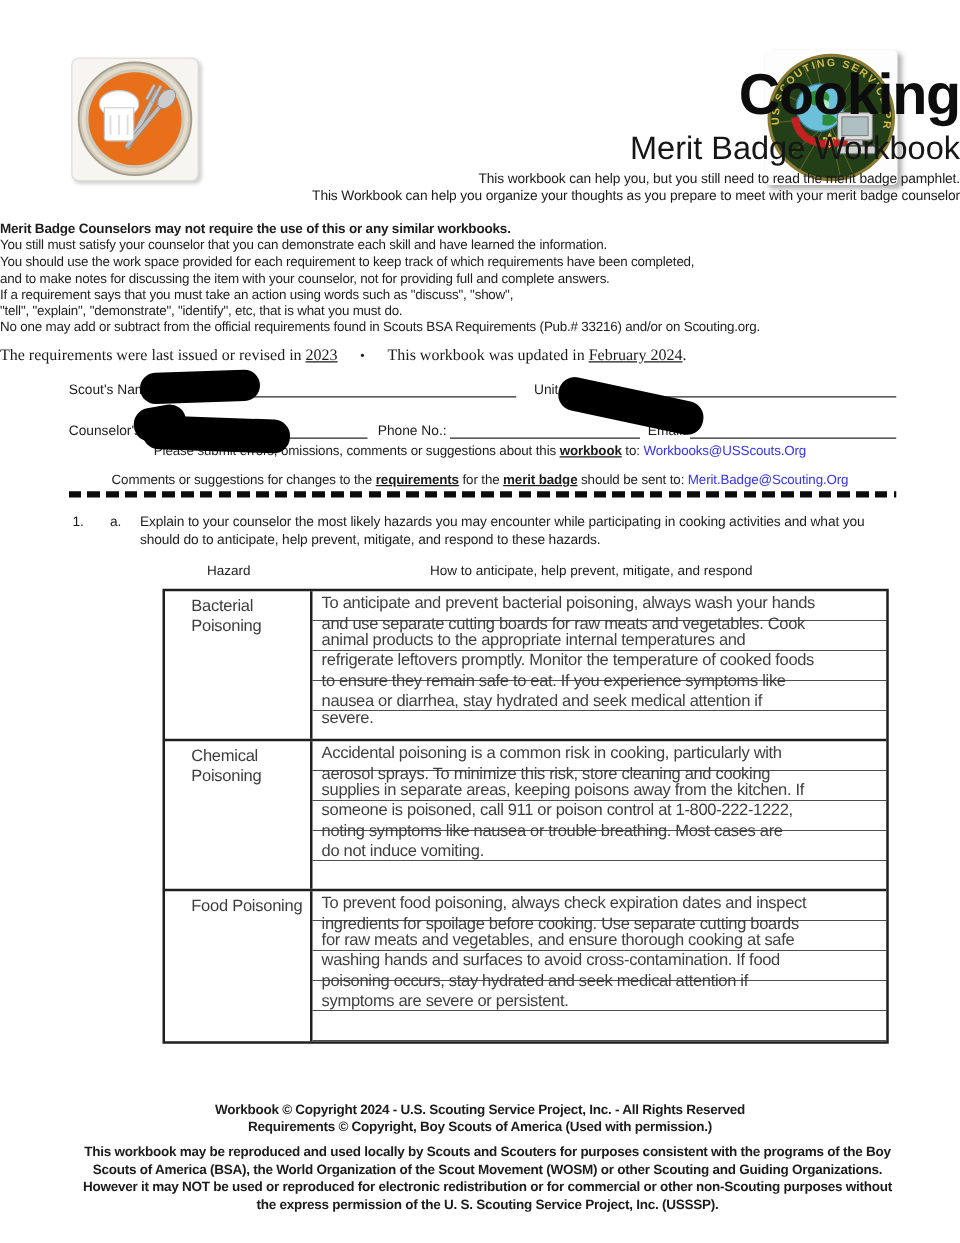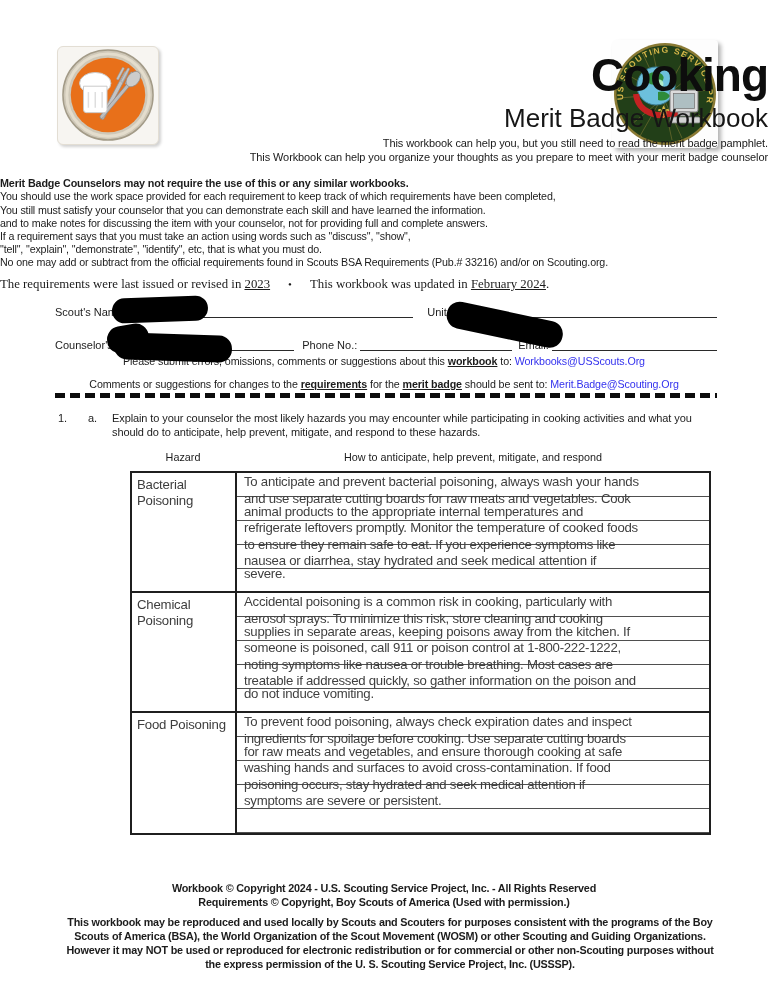--- a/index.html
+++ b/index.html
@@ -52,21 +52,21 @@
   .req .txt { width:612px; }
 
   
   .tbl-heads { position:absolute; left:130px; top:451px; width:580px; display:flex;
                font-size:10.8px; }
   .tbl-heads .h1 { width:106px; text-align:center; }
   .tbl-heads .h2 { width:474px; text-align:center; }
 
   .hazard-table { position:absolute; left:130px; top:471px; width:581px;
                   border:2px solid #1f1f1f; }
-  .h-row { display:flex; border-bottom:2px solid #1f1f1f; height:120px; }
+  .h-row { display:flex; border-bottom:2px solid #1f1f1f; height:120px;padding-left:16px; }
   .h-row:last-child { border-bottom:none; }
   .h-cell { width:105px; border-right:2px solid #1f1f1f; padding:4px 5px;
             font-size:13.2px; line-height:16px; color:#3d3d3d; letter-spacing:-0.2px; }
   .a-cell { width:472px; padding:1px 7px 0 7px; font-size:13.2px; color:#3f3f3f;
             letter-spacing:-0.25px; position:relative;
             background-image:repeating-linear-gradient(to bottom,transparent 0 22.8px,#4f4f4f 22.8px 24px); }
   .ans-line { line-height:16.6px; white-space:nowrap; }
   .ans-line:nth-child(3), .ans-line:nth-child(7) { margin-top:-3.6px; }
 
   
@@ -149,22 +149,22 @@
     <div class="title">Cooking</div>
     <div class="subtitle">Merit Badge Workbook</div>
     <div class="intro">
       <div class="intro-line">This workbook can help you, but you still need to read the merit badge pamphlet.</div>
       <div class="intro-line">This Workbook can help you organize your thoughts as you prepare to meet with your merit badge counselor</div>
     </div>
   </div>
 
   <div class="notice">
     <div class="bold-line">Merit Badge Counselors may not require the use of this or any similar workbooks.</div>
+    <div class="n-line">You still must satisfy your counselor that you can demonstrate each skill and have learned the information.</div>
     <div class="n-line">You should use the work space provided for each requirement to keep track of which requirements have been completed,</div>
-    <div class="n-line">You still must satisfy your counselor that you can demonstrate each skill and have learned the information.</div>
     <div class="n-line">and to make notes for discussing the item with your counselor, not for providing full and complete answers.</div>
     <div class="n-line">If a requirement says that you must take an action using words such as "discuss", "show",</div>
     <div class="n-line">"tell", "explain", "demonstrate", "identify", etc, that is what you must do.</div>
     <div class="n-line">No one may add or subtract from the official requirements found in Scouts BSA Requirements (Pub.# 33216) and/or on Scouting.org.</div>
     <div class="revision-line"><span>The requirements were last issued or revised in </span><span class="u">2023</span><span class="sep">•</span><span>This workbook was updated in </span><span class="u">February 2024</span><span>.</span></div>
   </div>
 
   <div class="form-row" style="top:302px;">
     <span class="lbl">Scout's Name:</span>
     <span class="fill" style="width:284px;"></span>
@@ -215,21 +215,20 @@
       </div>
     </div>
     <div class="h-row">
       <div class="h-cell">Chemical Poisoning</div>
       <div class="a-cell">
         <div class="ans-line">Accidental poisoning is a common risk in cooking, particularly with</div>
         <div class="ans-line">aerosol sprays. To minimize this risk, store cleaning and cooking</div>
         <div class="ans-line">supplies in separate areas, keeping poisons away from the kitchen. If</div>
         <div class="ans-line">someone is poisoned, call 911 or poison control at 1-800-222-1222,</div>
         <div class="ans-line">noting symptoms like nausea or trouble breathing. Most cases are</div>
-        <div class="ans-line">treatable if addressed quickly, so gather information on the poison and</div>
         <div class="ans-line">do not induce vomiting.</div>
       </div>
     </div>
     <div class="h-row">
       <div class="h-cell">Food Poisoning</div>
       <div class="a-cell">
         <div class="ans-line">To prevent food poisoning, always check expiration dates and inspect</div>
         <div class="ans-line">ingredients for spoilage before cooking. Use separate cutting boards</div>
         <div class="ans-line">for raw meats and vegetables, and ensure thorough cooking at safe</div>
         <div class="ans-line">washing hands and surfaces to avoid cross-contamination. If food</div>

